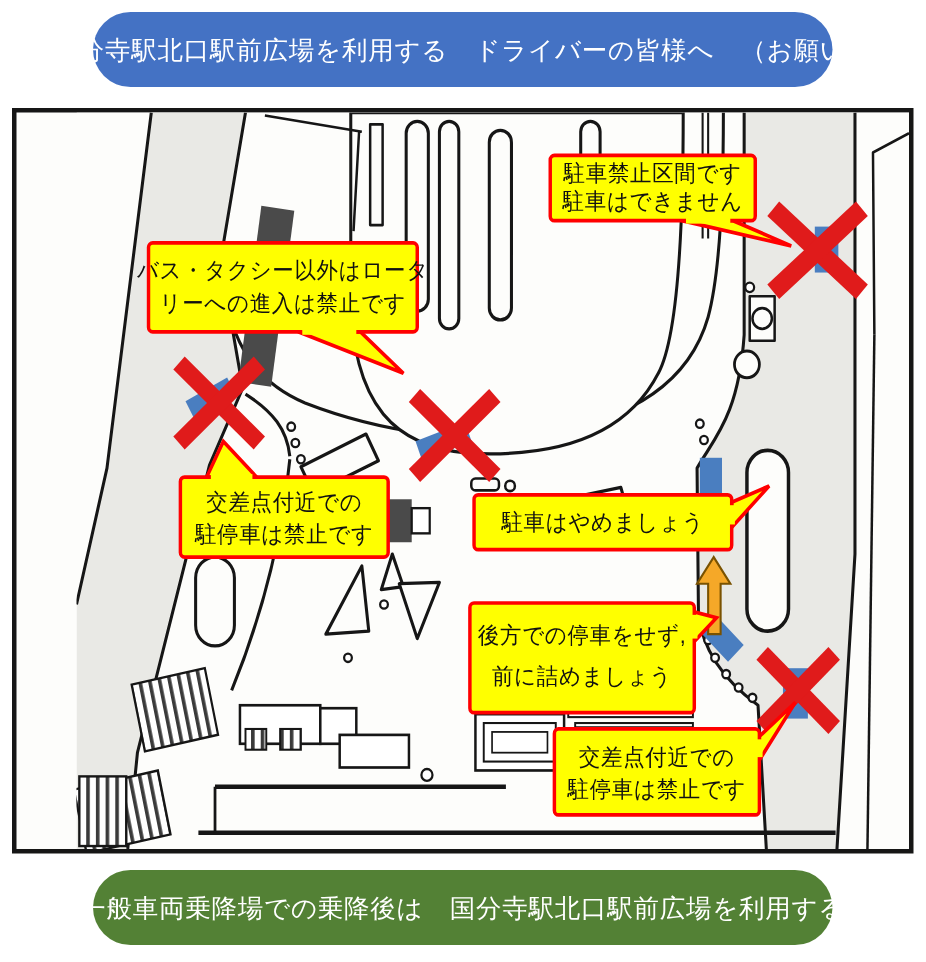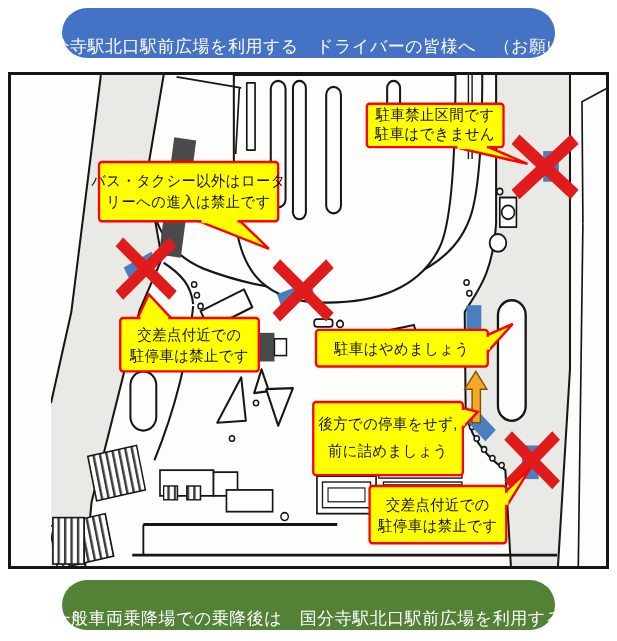--- a/index.html
+++ b/index.html
@@ -1,20 +1,20 @@
 <!DOCTYPE html>
 <html><head>
 <meta charset="utf-8">
 <style>
   * { margin:0; padding:0; box-sizing:border-box; }
   html,body { width:617px; height:641px; background:#ffffff; overflow:hidden; }
   body { font-family:"Liberation Sans","DejaVu Sans",sans-serif; position:relative; }
   .banner {
     position:absolute; left:62px; width:493px; height:50px;
-    border-radius:25px; display:flex; align-items:flex-end; justify-content:center;
+    border-radius:25px; display:flex; align-items:center; justify-content:center;
     color:#ffffff; font-size:17px; letter-spacing:0.5px; white-space:nowrap;
   }
   .banner.top { top:8px; background:#4472C4; }
   .banner.bottom { top:580px; background:#538135; }
   .map-frame {
     position:absolute; left:8px; top:72px; width:601px; height:497px;
     border:3px solid #161616; background:#fdfdfb;padding-left:40px;
   }
   .map-frame svg { display:block; width:100%; height:100%; }
   svg text {

